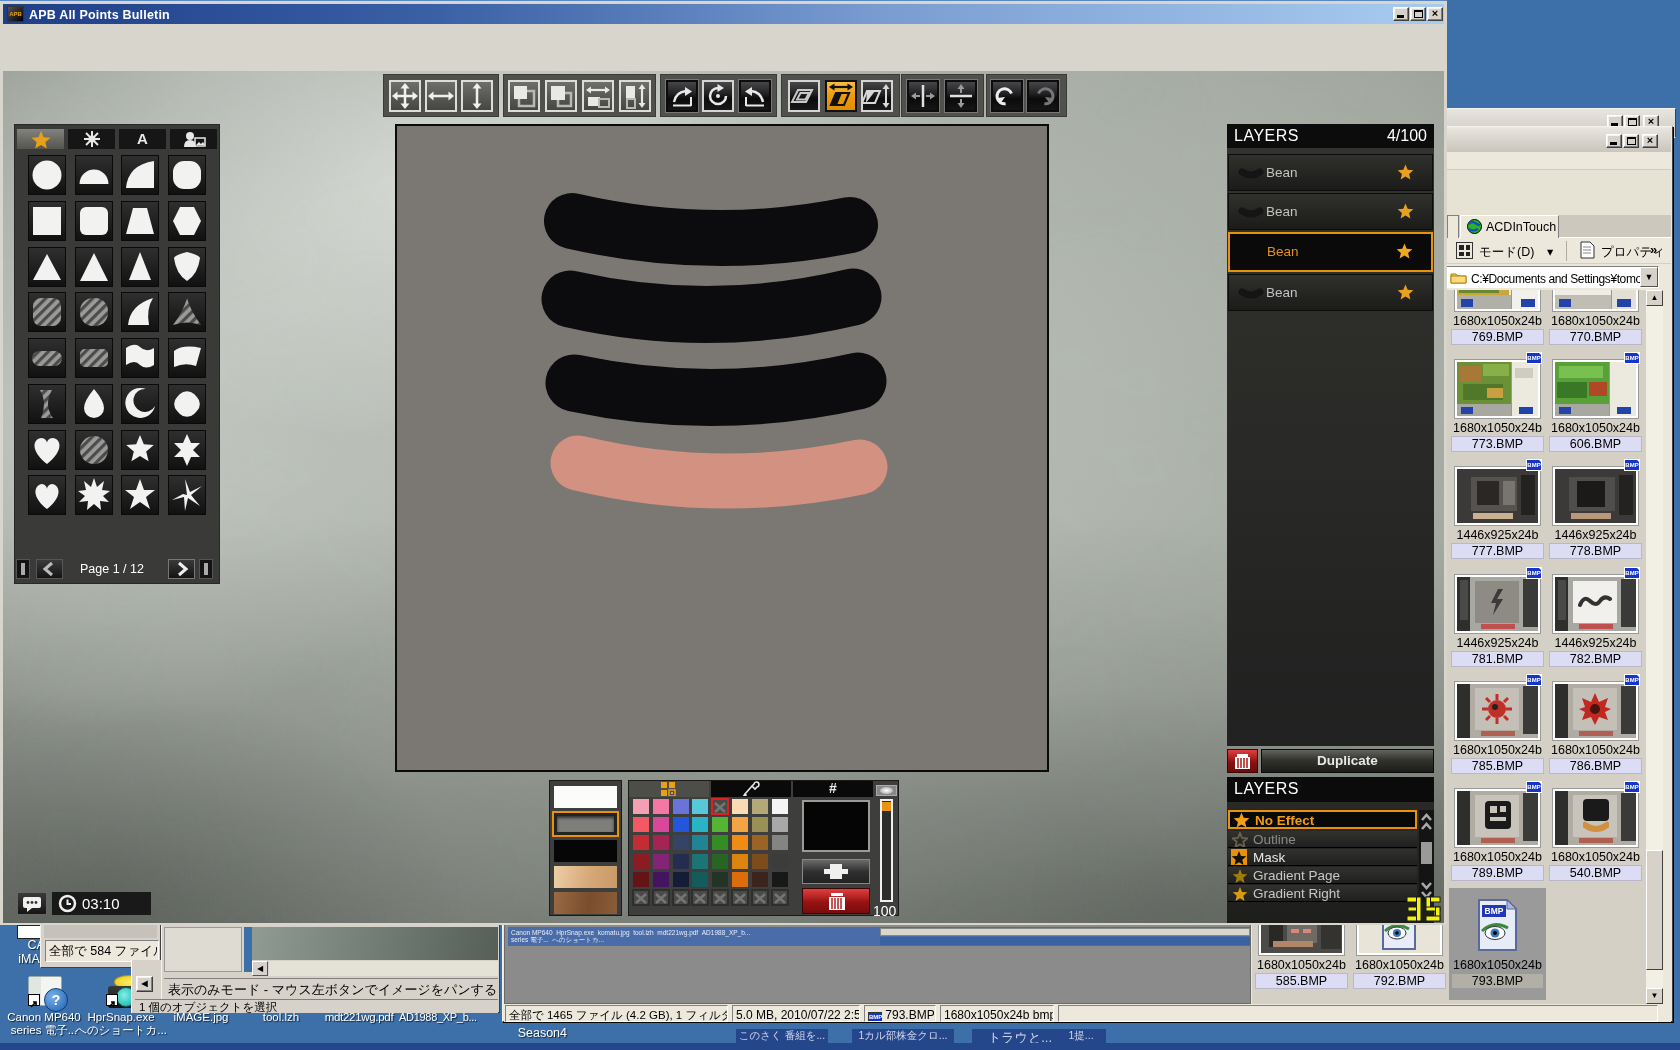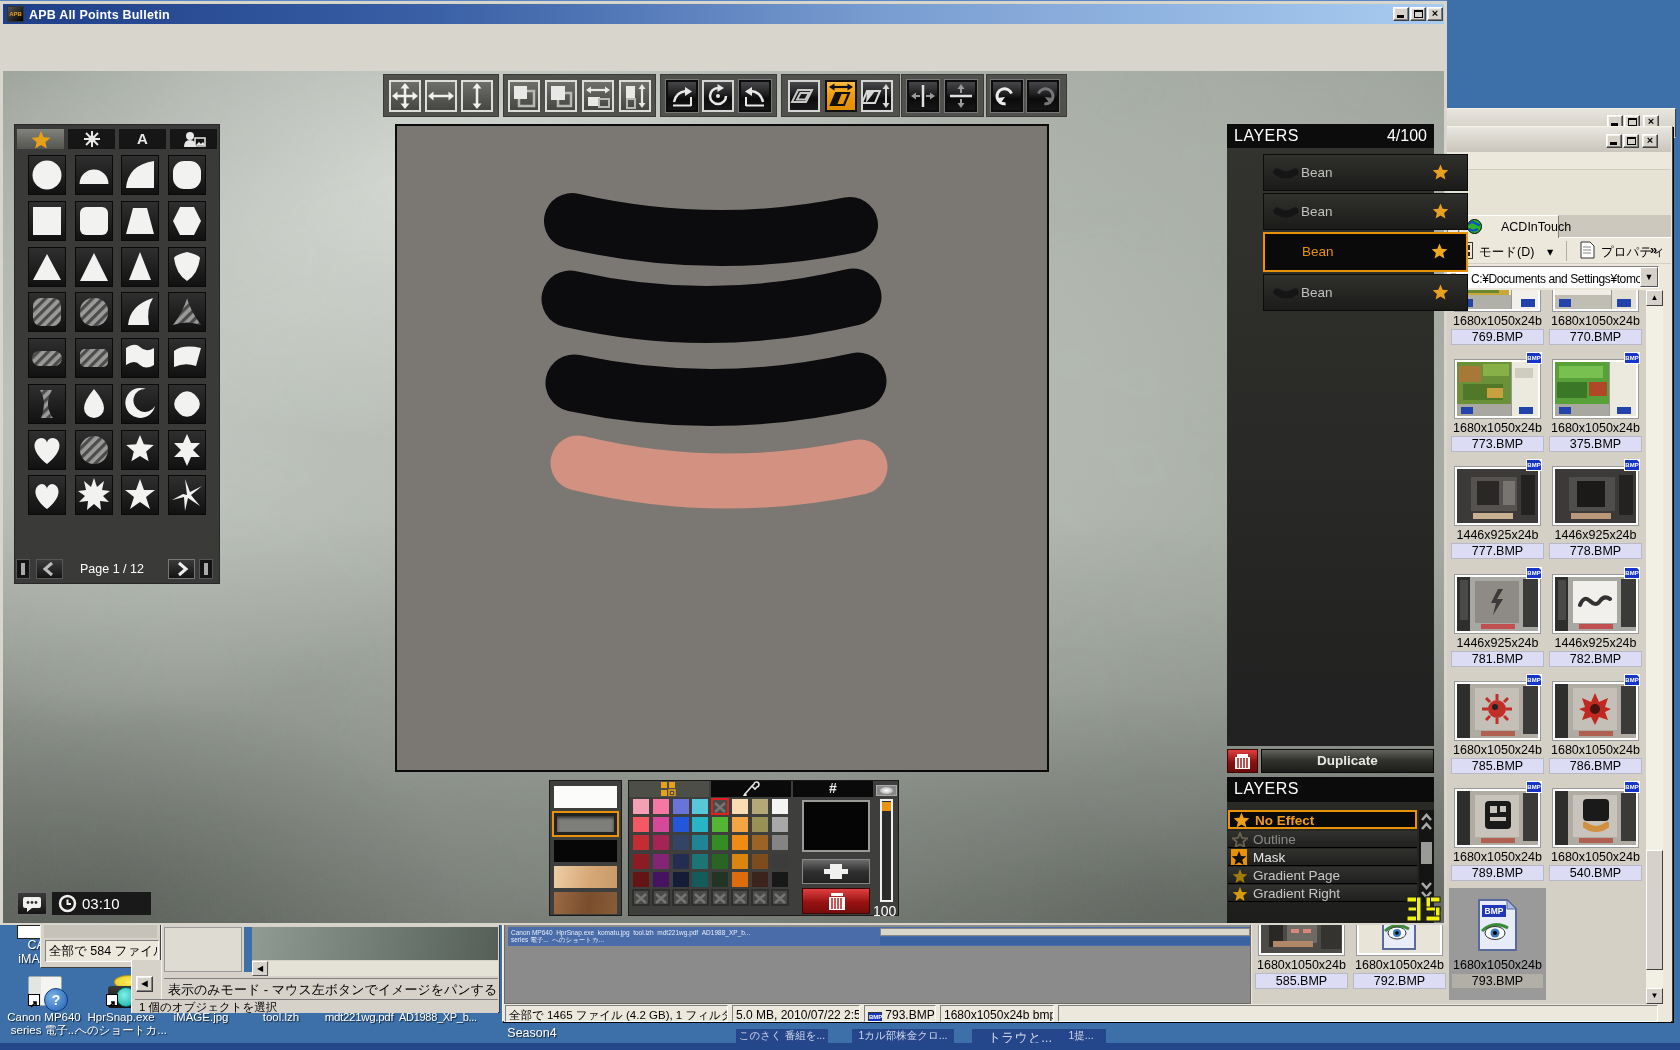--- a/index.html
+++ b/index.html
@@ -20,21 +20,21 @@
 .bmpbadge{position:absolute;right:4px;top:1px;width:16px;height:12px;background:#1535c8;border:1px solid #fff;color:#fff;font-size:6px;font-weight:bold;text-align:center;line-height:10px}
 .bmpbadge:before{content:"";position:absolute;right:-1px;top:-1px;border:2px solid #fff;border-left-color:transparent;border-bottom-color:transparent}
 
 .tgroup{position:absolute;top:74px;height:41px;background:#50514c;box-shadow:0 0 0 1px #3a3b38}
 .tbtn{position:absolute;top:5px;width:32px;height:32px;background:linear-gradient(#6e6f6a,#454641);border:2px solid #dcdcda}
 .tbtn.dk{background:linear-gradient(#46464a 0%,#232325 40%,#0a0a0a 60%,#161618);border-color:#0c0c0c;box-shadow:0 0 0 1px #777}
 .tbtn.lt{background:linear-gradient(#48484a 0%,#232325 40%,#0c0c0e 60%,#18181a);border-color:#d4d4d2}
 .tbtn.sel{background:linear-gradient(#f8bc42,#ee9d0e 45%,#e08d00);border-color:#111}
 .scell{position:absolute;width:38px;height:40px;background:linear-gradient(#2f2f2f,#111);border:1px solid #0a0a0a}
 .scell svg{position:absolute;left:0;top:0}
-.lrow{position:absolute;left:1228px;width:205px;height:37px;background:linear-gradient(#30302d,#1b1b19);border:1px solid #0c0c0c;margin-left:35px;}
+.lrow{position:absolute;left:1228px;width:205px;height:37px;background:linear-gradient(#30302d,#1b1b19);border:1px solid #0c0c0c;}
 .lrow .nm{position:absolute;left:37px;top:10px;font-size:13.5px;color:#c2c2c0}
 .lrow svg.star{position:absolute;right:18px;top:9px}
 .erow{position:absolute;left:1228px;width:189px;height:17px;background:linear-gradient(#31312e,#202020);border-bottom:1px solid #000}
 .erow .tx{position:absolute;left:25px;top:1px;font-size:13.5px;color:#b5b5b3}
 </style>
 </head>
 <body>
 <div id="screen">
 
 <div class="abs" style="left:0;top:1043px;width:1680px;height:7px;background:#24468a"></div>
@@ -53,21 +53,21 @@
 <div class="abs" style="left:108px;top:986px;width:38px;height:22px;background:linear-gradient(#3a3a3a,#111);border-radius:3px"></div>
 <div class="abs" style="left:116px;top:987px;width:20px;height:20px;border-radius:50%;background:radial-gradient(circle at 40% 40%,#80f0e8,#0aa8a0);border:1px solid #066"></div>
 <div class="abs" style="left:106px;top:994px;width:12px;height:12px;background:#fff;border:1px solid #000"><svg width="10" height="10">
         <path d="M2 8 L7 3 M4 3 h3 v3" stroke="#000" stroke-width="1.6" fill="none"></path>
       </svg></div>
 <div class="ico-lbl" style="left:57px;top:1011px;width:128px;font-size:11.5px">HprSnap.exe<br>へのショートカ...</div>
 <div class="ico-lbl" style="left:162px;top:1011px;width:78px;font-size:11.5px">iMAGE.jpg</div>
 <div class="ico-lbl" style="left:252px;top:1011px;width:58px;font-size:11.5px">tool.lzh</div>
 <div class="ico-lbl" style="left:316px;top:1011px;width:86px;font-size:11.5px;letter-spacing:-0.3px">mdt221wg.pdf</div>
 <div class="ico-lbl" style="left:399px;top:1011px;width:68px;font-size:11px;letter-spacing:-0.3px;white-space:nowrap">AD1988_XP_b...</div>
-<div class="ico-lbl" style="left:497px;top:1026px;width:70px;text-align:center">Season4</div>
+<div class="ico-lbl" style="left:497px;top:1026px;width:70px;text-align:right">Season4</div>
 
 <div class="abs" style="left:736px;top:1029px;width:92px;height:14px;background:#26468c;color:#cfd8ea;font-size:10.5px;text-align:center;overflow:hidden">このさく 番組を...</div>
 <div class="abs" style="left:852px;top:1029px;width:102px;height:14px;background:#26468c;color:#cfd8ea;font-size:10.5px;text-align:center;overflow:hidden">1カル部株金クロ...</div>
 <div class="abs" style="left:972px;top:1029px;width:96px;height:14px;background:#26468c;color:#cfd8ea;font-size:13px;text-align:center;overflow:hidden">トラウと...</div>
 <div class="abs" style="left:1056px;top:1029px;width:50px;height:14px;background:#26468c;color:#cfd8ea;font-size:10.5px;text-align:center;overflow:hidden">1提...</div>
 
 <div class="abs xpface" style="left:1443px;top:108px;width:233px;height:30px;border:1px solid #f4f2ec;border-right-color:#404040;background:linear-gradient(#e8e5de,#cdc9c0)">
   <div class="xpbtn" style="right:52px;top:6px">
         <div style="position:absolute;left:3px;bottom:2px;width:7px;height:3px;background:#000"></div>
       </div>
@@ -92,21 +92,21 @@
   <div class="abs" style="left:1px;top:25px;right:1px;height:18px;background:#ece8dc;border-bottom:1px solid #cfccc2"></div>
   <div class="abs" style="left:1px;top:43px;right:1px;height:45px;background:#e6e2d4"></div>
 
   <div class="abs" style="left:1px;top:88px;right:1px;height:23px;background:#ccc8bd;border-bottom:1px solid #fff">
     <div class="abs" style="left:943px;top:0px;width:12px;height:23px;background:#ece8dc;border:1px solid #808080;border-bottom:none"></div>
     <div class="abs" style="left:956px;top:0px;width:99px;height:23px;background:#ece8dc;border:1px solid #808080;border-bottom:none;border-top-color:#fff;border-left-color:#fff">
       <svg width="15" height="15" style="position:absolute;left:6px;top:3px">
             <circle cx="7.5" cy="7.5" r="7" fill="#2bb32b" stroke="#000"></circle>
             <path d="M2 5 Q5 2 8 4 T13 6 M2 10 Q6 13 11 10" stroke="#1050c0" stroke-width="2.2" fill="none"></path>
           </svg>
-      <span style="position:absolute;left:40px;top:4px;font-size:12.5px;color:#000">ACDInTouch</span>
+      <span style="position:absolute;left:25px;top:4px;font-size:12.5px;color:#000">ACDInTouch</span>
     </div>
   </div>
 
   <div class="abs" style="left:1px;top:111px;right:1px;height:26px;background:#ece8dc;border-bottom:1px solid #d2cfc4">
     <div class="abs" style="left:952px;top:4px;width:17px;height:17px;border:1px solid #333">
           <div class="abs" style="left:2px;top:2px;width:5px;height:5px;background:#222"></div>
           <div class="abs" style="left:9px;top:2px;width:4px;height:5px;background:#222"></div>
           <div class="abs" style="left:2px;top:9px;width:5px;height:4px;background:#222"></div>
           <div class="abs" style="left:9px;top:9px;width:4px;height:4px;background:#222"></div>
         </div>
@@ -200,21 +200,21 @@
         <div class="abs" style="left:2px;top:20px;width:30px;height:16px;background:#3a7828"></div>
         <div class="abs" style="left:34px;top:20px;width:18px;height:14px;background:#b04828"></div>
         <div class="abs" style="left:54px;top:0;width:27px;height:54px;background:#eceadf;border-left:1px solid #999"></div>
         <div class="abs" style="left:0px;top:42px;width:54px;height:12px;background:#a8a8a0"></div>
         <div class="abs" style="left:4px;top:45px;width:12px;height:7px;background:#2244aa"></div>
         <div class="abs" style="left:62px;top:45px;width:14px;height:7px;background:#2244aa"></div>
       </div>
           </div>
       <div class="bmpbadge">BMP</div>
       <div class="lab1">1680x1050x24b</div>
-          <div class="lab2">375.BMP</div>
+          <div class="lab2">606.BMP</div>
     </div>
 
     <div class="cell" style="left:197px;top:168px">
       <div class="timg">
             <div class="tin" style="background:#3c3a38">
         <div class="abs" style="left:14px;top:8px;width:46px;height:34px;background:#555250"></div>
         <div class="abs" style="left:20px;top:12px;width:22px;height:24px;background:#2a2826"></div>
         <div class="abs" style="left:46px;top:12px;width:12px;height:24px;background:#787470"></div>
         <div class="abs" style="left:64px;top:6px;width:14px;height:40px;background:#242220"></div>
         <div class="abs" style="left:16px;top:44px;width:40px;height:6px;background:#c8b090"></div>

